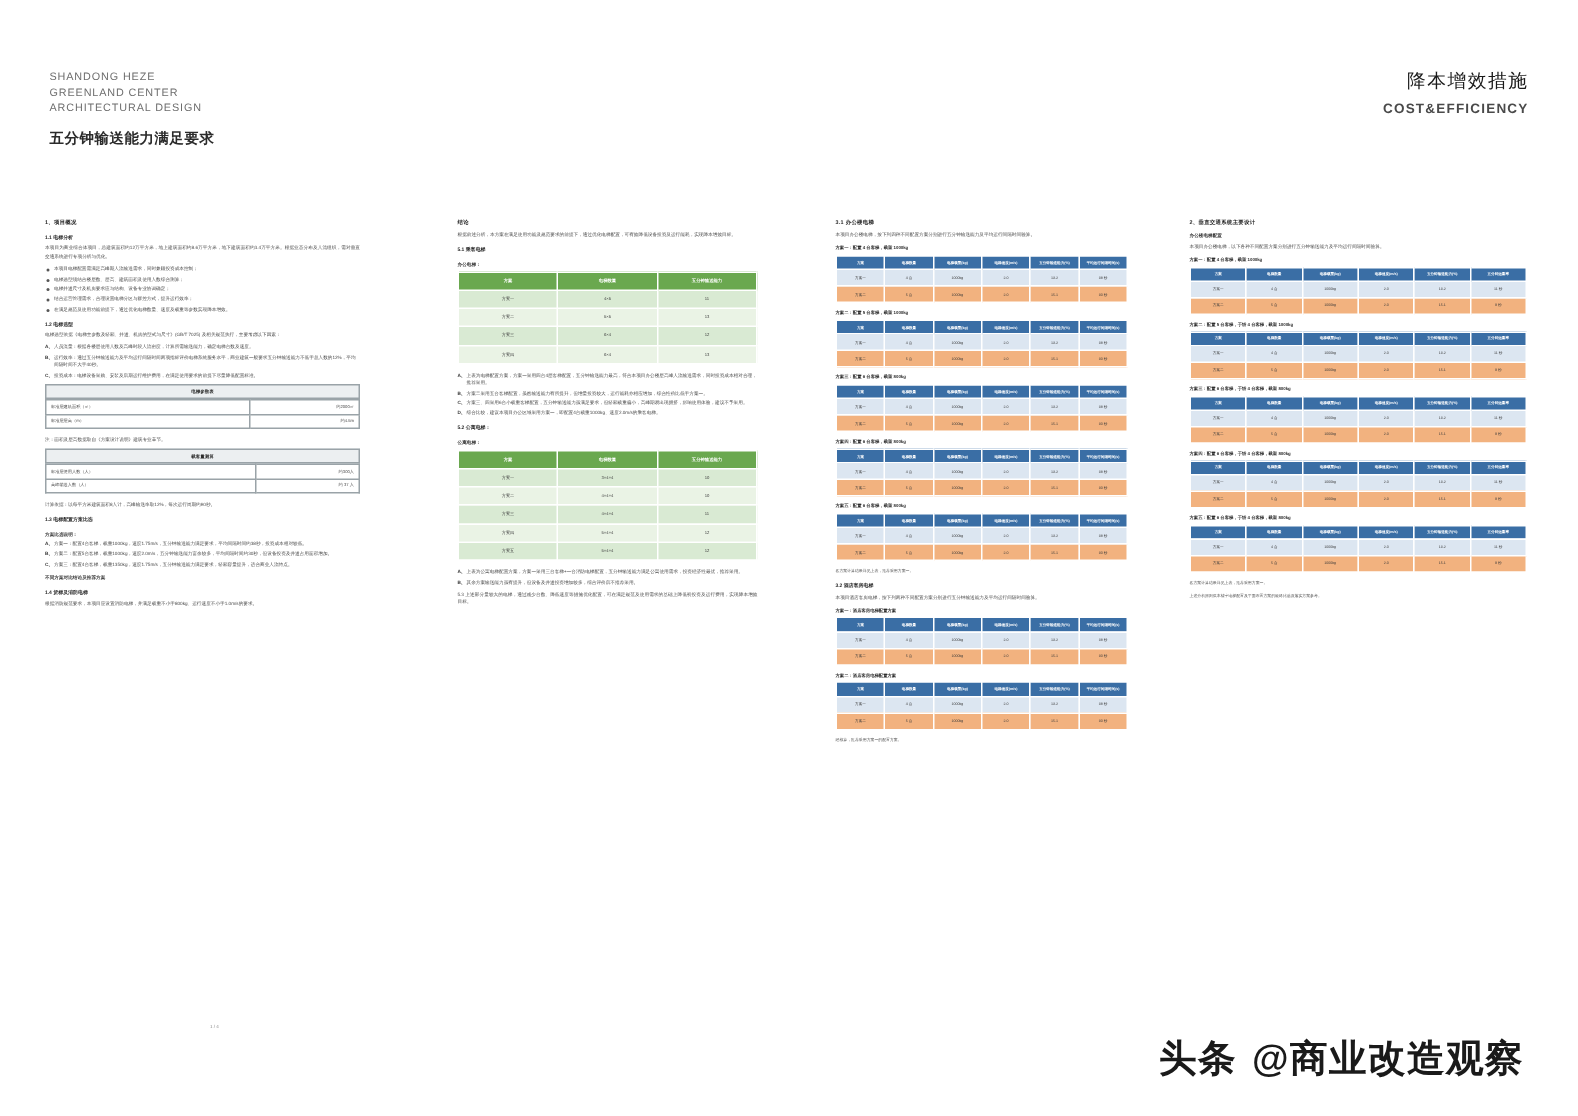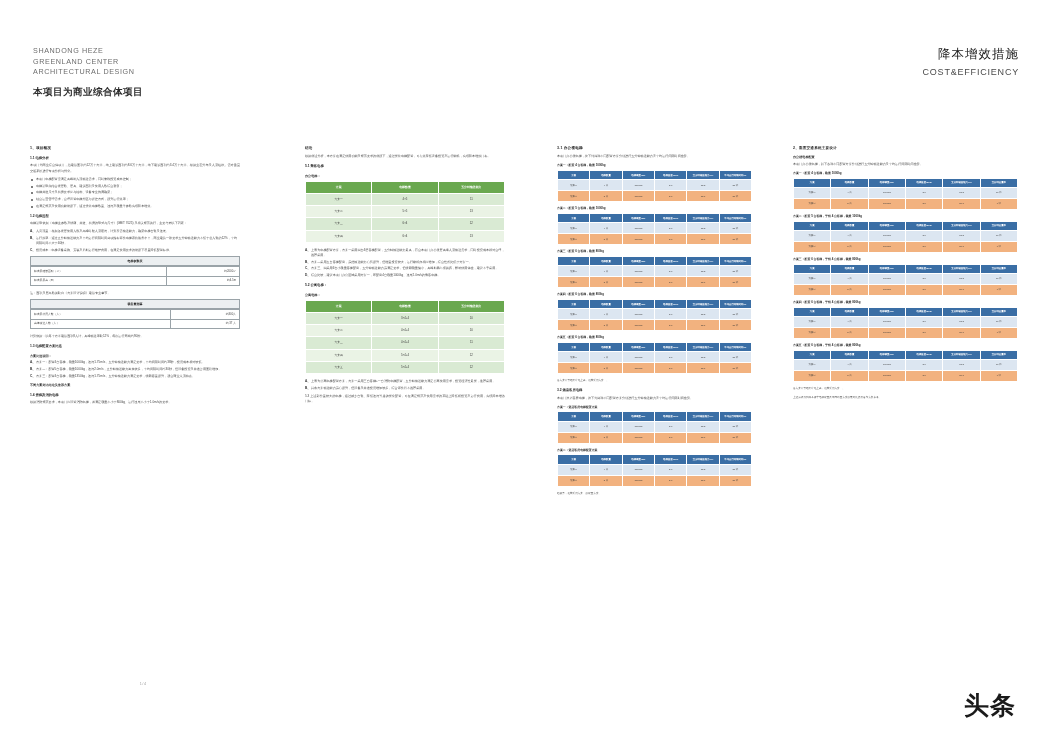--- a/index.html
+++ b/index.html
@@ -51,20 +51,21 @@
     font-size: 12.5px;
     font-weight: normal;
     color: #1a1a1a;
     letter-spacing: 1px;
   }
   .hdr-right .en-sub {
     margin-top: 4px;
     font-size: 9px;
     color: #4a4a4a;
     letter-spacing: 0.8px;
+    font-weight: bold;
   }
 
   
   .sheet {
     position: absolute;
     left: 0; top: 110px;
     width: 1052px;
     height: 560px;
   }
 
@@ -248,21 +249,21 @@
   }
 </style>
 </head>
 <body>
 
 <div class="header">
   <div class="hdr-left">
     <div class="en-line">SHANDONG HEZE</div>
     <div class="en-line">GREENLAND CENTER</div>
     <div class="en-line">ARCHITECTURAL DESIGN</div>
-    <div class="cn-title">本项目为商业综合体项目</div>
+    <div class="cn-title">五分钟输送能力满足要求</div>
   </div>
   <div class="hdr-right">
     <div class="cn-title">降本增效措施</div>
     <div class="en-sub">COST&amp;EFFICIENCY</div>
   </div>
 </div>
 
 <div class="sheet">
 
   <div class="col col-1">
@@ -820,13 +821,14 @@
 
     <div class="tbl-note">各方案计算结果详见上表，推荐采用方案一。</div>
     <div class="tbl-note">上述分析原则供本楼宇电梯配置及平面布置方案的最终比选及落实方案参考。</div>
   </div>
 
   <div class="page-num">1 / 4</div>
 </div>
 
 <div class="watermark">
   <span class="wm-logo">头条</span>
+  <span class="wm-text">@商业改造观察</span>
 </div>
 
 </body></html>

